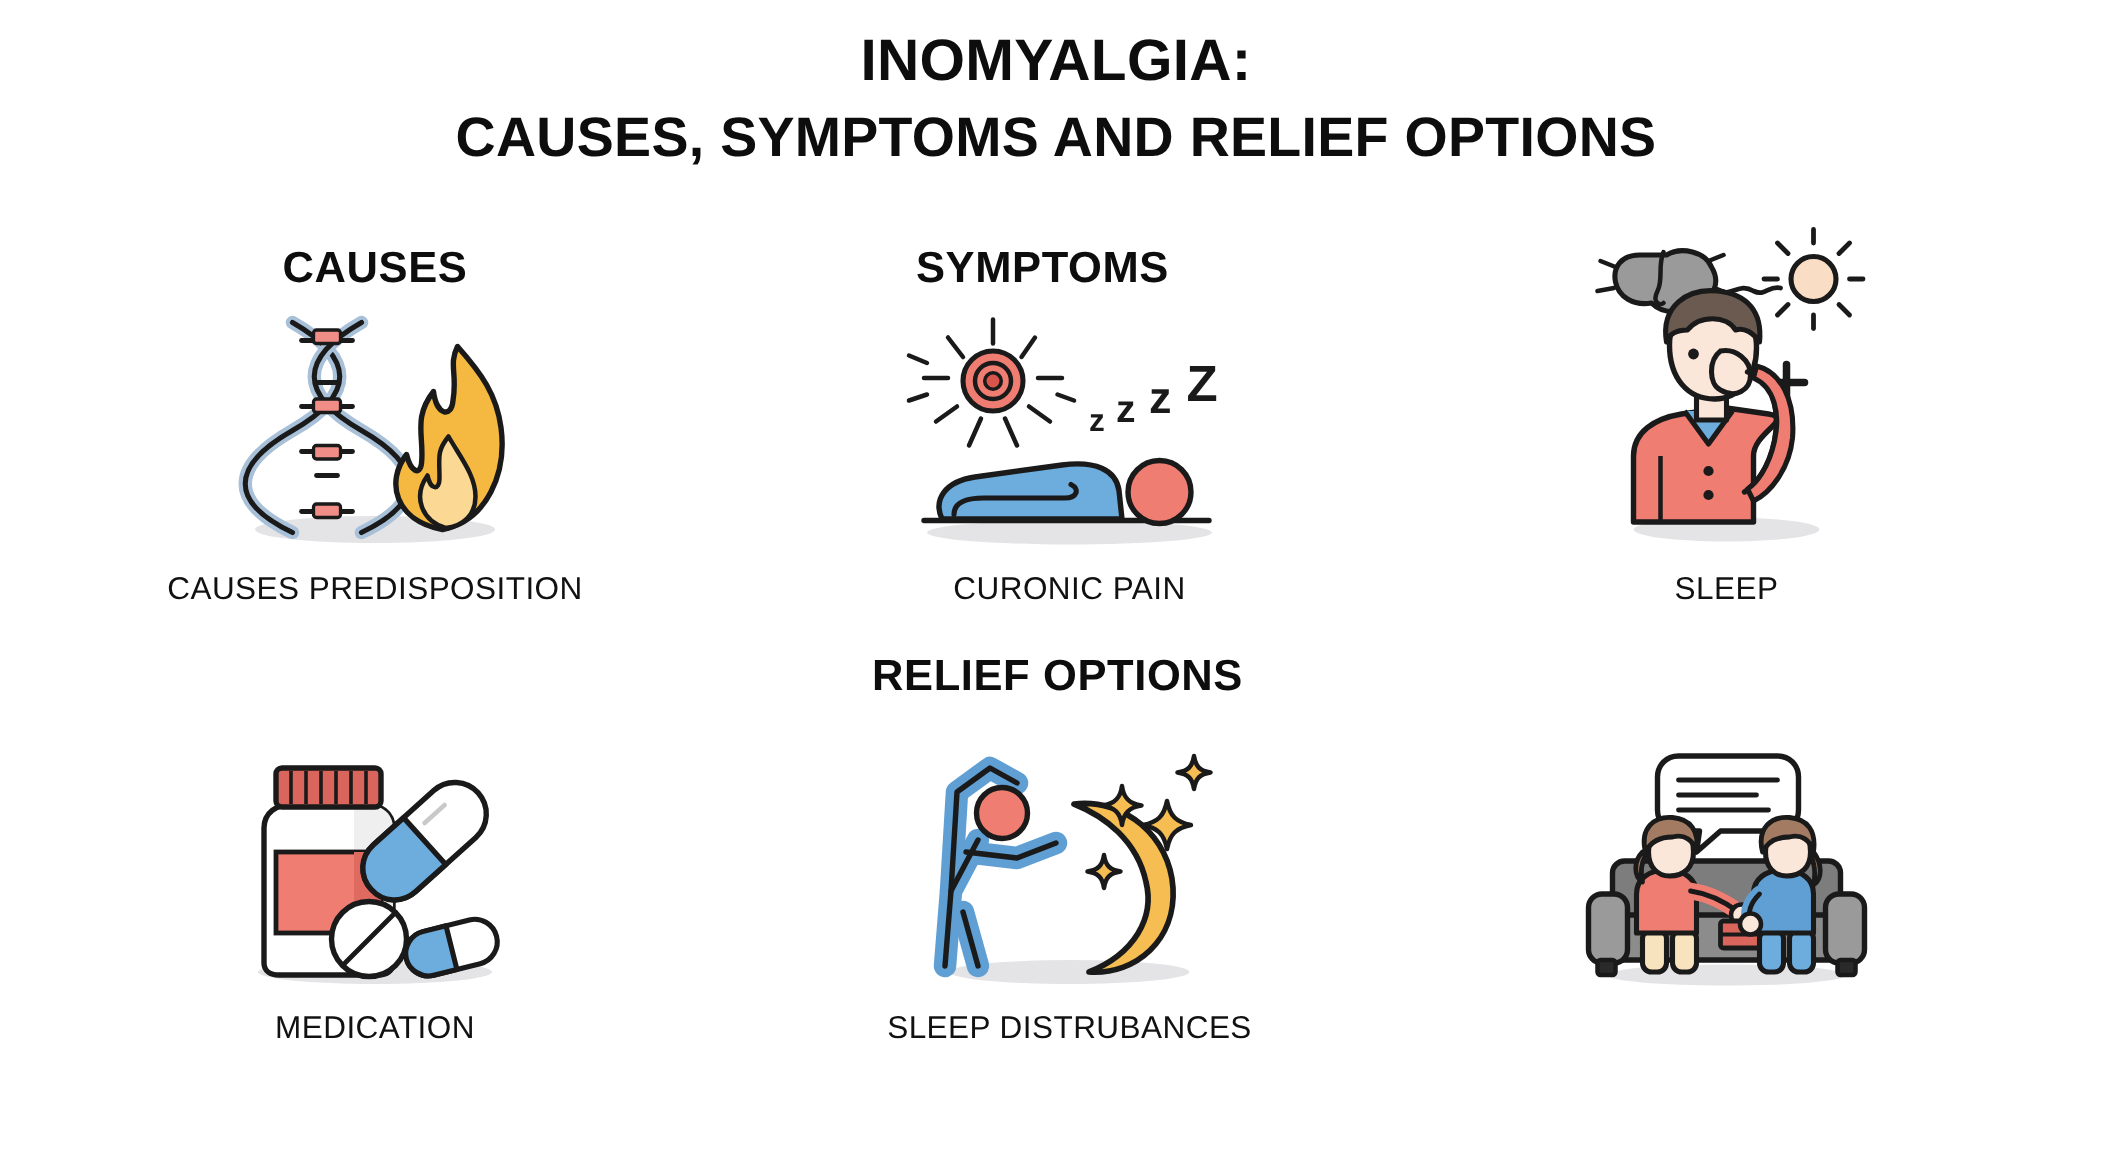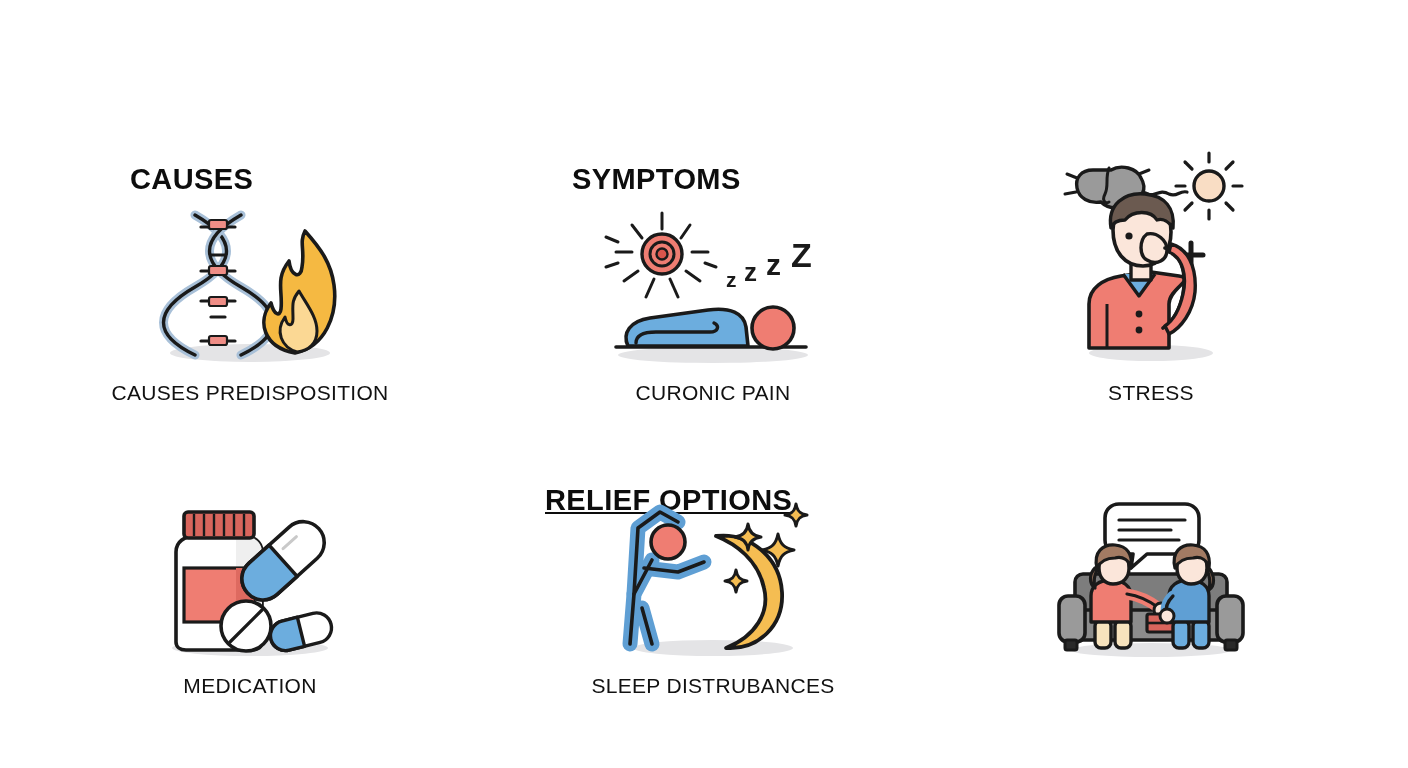--- a/index.html
+++ b/index.html
@@ -42,25 +42,25 @@
     margin-top: 5px;
   }
 
   
   .section-heading {
     position: absolute;
     font-size: 29px;
     font-weight: 700;
     letter-spacing: 0.4px;
     color: #0d0d0d;
-    text-align: left;
+    text-align: center;
   }
   #heading-causes  { top: 163px; left: 130px;  width: 240px; }
   #heading-symptoms{ top: 163px; left: 572px;  width: 246px; }
-  #heading-relief  { top: 484px; left: 545px;  width: 320px; text-decoration: underline; }
+  #heading-relief  { top: 435px; left: 545px;  width: 320px; }
 
   
   .card {
     position: absolute;
     width: 300px;
     text-align: center;
   }
   .card .art {
     height: 160px;
     display: flex;
@@ -88,20 +88,24 @@
   #card-therapy    { top: 498px; left: 1001px; }
 
   svg { display: block; overflow: visible; }
   .shadow { fill: #e4e4e6; }
 </style>
 </head>
 <body>
 
 <div class="page">
 
+  <div class="title-block">
+    <div class="title-line1">INOMYALGIA:</div>
+    <div class="title-line2">CAUSES, SYMPTOMS AND RELIEF OPTIONS</div>
+  </div>
 
   <div class="section-heading" id="heading-causes">CAUSES</div>
   <div class="section-heading" id="heading-symptoms">SYMPTOMS</div>
   <div class="section-heading" id="heading-relief">RELIEF OPTIONS</div>
 
   <div class="card" id="card-genetic">
     <div class="art">
       <svg width="210" height="160" viewBox="0 0 210 160">
         <ellipse class="shadow" cx="105" cy="148" rx="80" ry="9"></ellipse>
 
@@ -243,21 +247,21 @@
         <circle cx="78" cy="88" r="3.6" fill="#1a1a1a"></circle>
 
         <path d="M96 86 C106 84, 116 92, 116 102 C116 112, 106 118, 96 112
                  C88 108, 88 92, 96 86 Z" fill="#fbe6da" stroke="#1a1a1a" stroke-width="3.4"></path>
 
         <path d="M114 100 C130 104, 136 124, 132 146 C128 166, 118 176, 112 180" fill="none" stroke="#1a1a1a" stroke-width="3.6" stroke-linecap="round"></path>
         <path d="M118 104 C132 110, 136 128, 132 146 C128 164, 120 174, 114 178
                  L118 186 C130 180, 142 164, 144 144 C146 118, 136 100, 120 96 Z" fill="#ef7d72" stroke="#1a1a1a" stroke-width="3.4" stroke-linejoin="round"></path>
       </svg>
     </div>
-    <div class="caption">STRESS</div>
+    <div class="caption">SLEEP</div>
   </div>
 
   <div class="card" id="card-sleep">
     <div class="art">
       <svg width="210" height="160" viewBox="0 0 210 160">
         <ellipse class="shadow" cx="105" cy="150" rx="80" ry="8"></ellipse>
 
         <path d="M108 38 C142 34, 172 60, 174 94 C176 128, 150 152, 118 150
                  C148 138, 162 114, 156 90 C150 62, 128 46, 108 38 Z" fill="#f5bd52" stroke="#1a1a1a" stroke-width="3.8" stroke-linejoin="round"></path>
 

